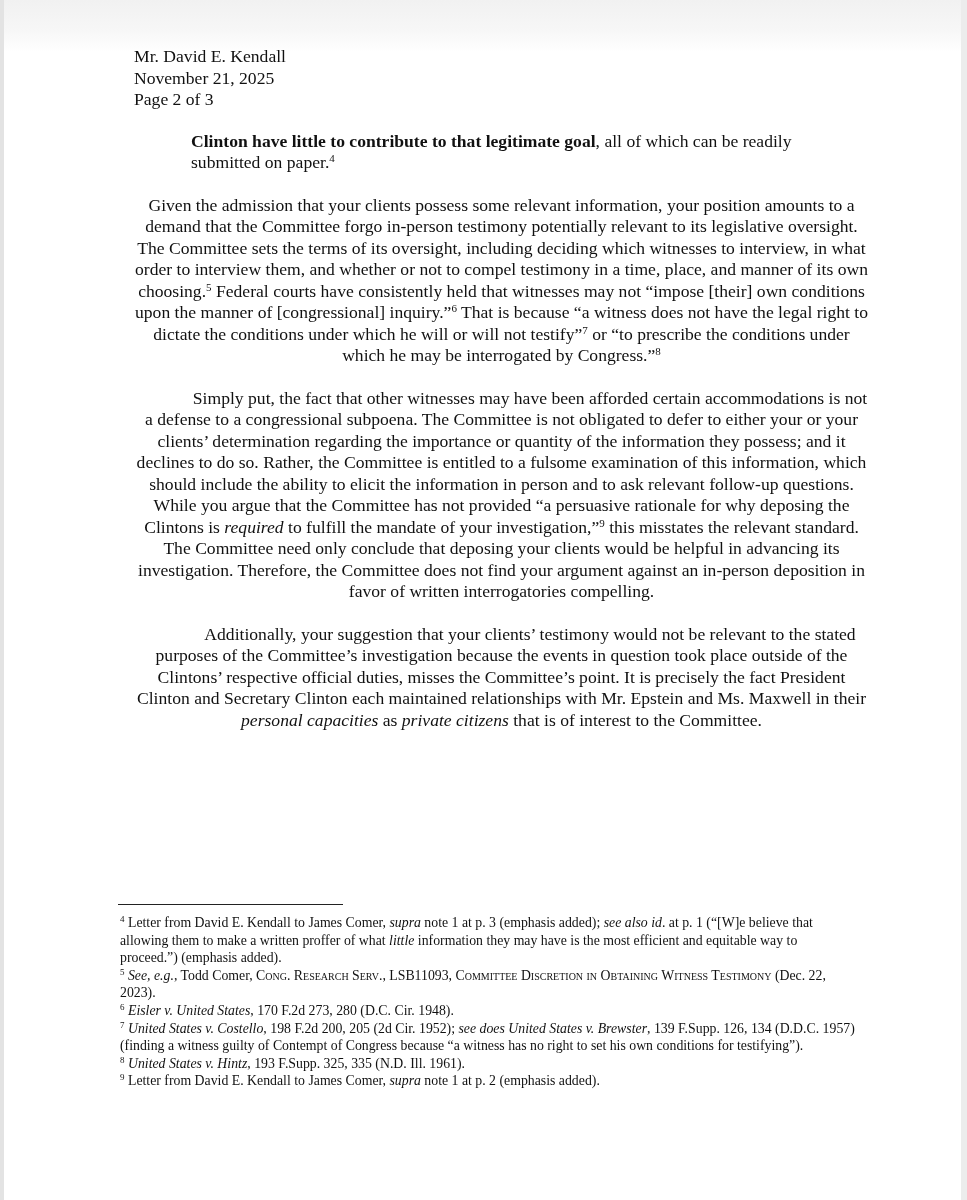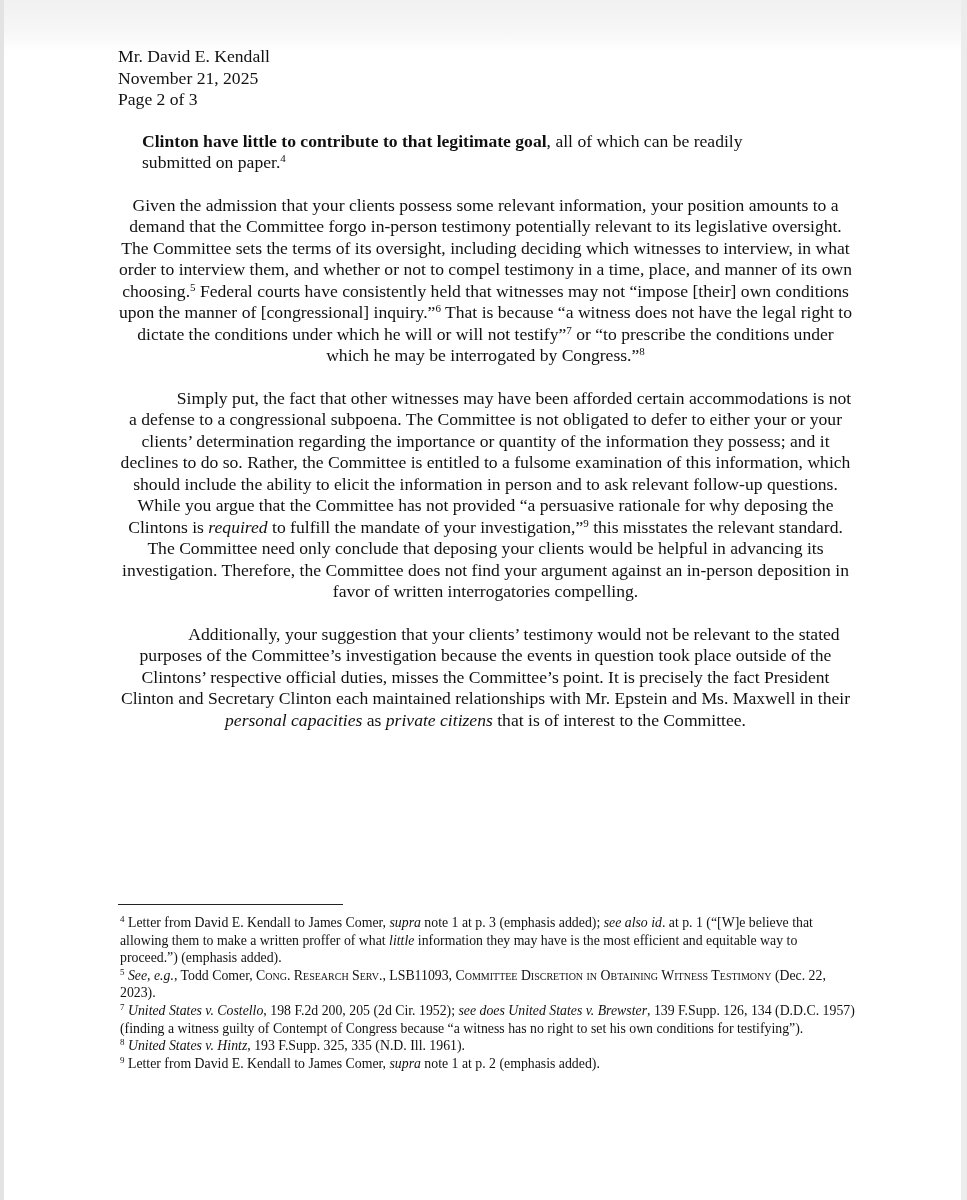--- a/index.html
+++ b/index.html
@@ -28,31 +28,31 @@
     background: #e3e3e3;
   }
   .right-edge {
     position: absolute;
     right: 0; top: 0;
     width: 6px; height: 1200px;
     background: #ececec;
   }
   .page {
     position: absolute;
-    left: 118px;
+    left: 134px;
     top: 46px;
     width: 735px;
   }
   .header-line {
     font-size: 17.6px;
     line-height: 21.5px;
     margin: 0;
   }
   .blockquote {
-    margin: 20px 0 0 24px;
+    margin: 20px 0 0 57px;
     width: 660px;
     font-size: 17.6px;
     line-height: 21.5px;
     font-family: Liberation Serif, serif;
   }
   .para {
     margin: 21px 0 0 0;
     font-size: 17.6px;
     line-height: 21.5px;
     text-align: center;
@@ -117,19 +117,20 @@
   <p class="para indent"><span>Additionally, your suggestion that your clients’ testimony would not be relevant to the stated purposes of the Committee’s investigation because the events in question took place outside of the Clintons’ respective official duties, misses the Committee’s point. It is precisely the fact President Clinton and Secretary Clinton each maintained relationships with Mr. Epstein and Ms. Maxwell in their </span><i>personal capacities</i><span> as </span><i>private citizens</i><span> that is of interest to the Committee.</span></p>
 </div>
 
 <div class="footnote-rule"></div>
 
 <div class="footnotes">
   <p class="footnote"><sup>4</sup><span> Letter from David E. Kendall to James Comer, </span><i>supra</i><span> note 1 at p. 3 (emphasis added); </span><i>see also id</i><span>. at p. 1 (“[W]e believe that allowing them to make a written proffer of what </span><i>little</i><span> information they may have is the most efficient and equitable way to proceed.”) (emphasis added).</span></p>
 
   <p class="footnote"><sup>5</sup><i> See, e.g.</i><span>, Todd Comer, </span><span class="sc">Cong. Research Serv.</span><span>, LSB11093, </span><span class="sc">Committee Discretion in Obtaining Witness Testimony</span><span> (Dec. 22, 2023).</span></p>
 
+  <p class="footnote"><sup>6</sup><i> Eisler v. United States</i><span>, 170 F.2d 273, 280 (D.C. Cir. 1948).</span></p>
 
   <p class="footnote"><sup>7</sup><i> United States v. Costello</i><span>, 198 F.2d 200, 205 (2d Cir. 1952); </span><i>see does United States v. Brewster</i><span>, 139 F.Supp. 126, 134 (D.D.C. 1957) (finding a witness guilty of Contempt of Congress because “a witness has no right to set his own conditions for testifying”).</span></p>
 
   <p class="footnote"><sup>8</sup><i> United States v. Hintz</i><span>, 193 F.Supp. 325, 335 (N.D. Ill. 1961).</span></p>
 
   <p class="footnote"><sup>9</sup><span> Letter from David E. Kendall to James Comer, </span><i>supra</i><span> note 1 at p. 2 (emphasis added).</span></p>
 </div>
 
 </body></html>

